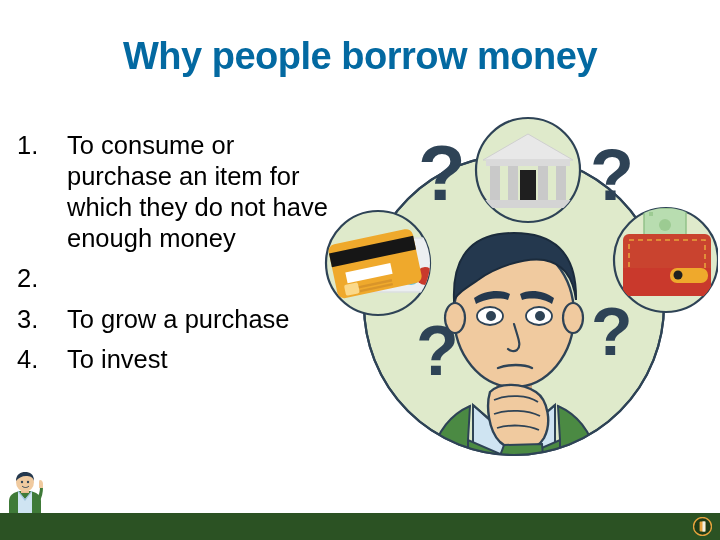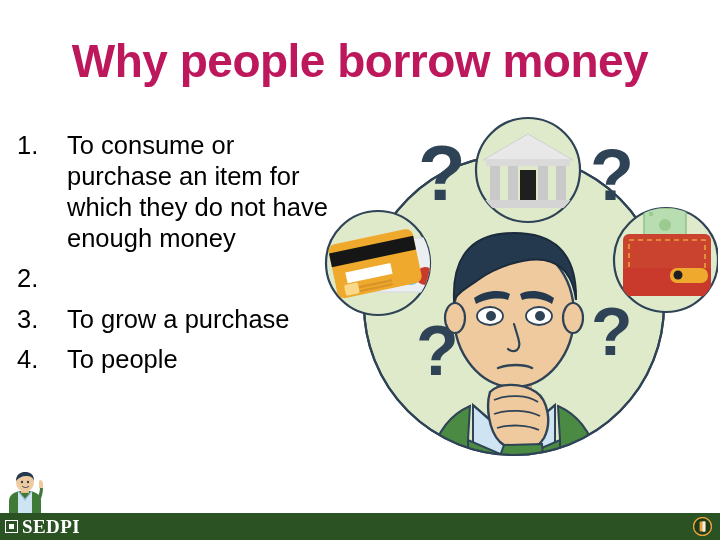--- a/index.html
+++ b/index.html
@@ -19,23 +19,23 @@
     overflow: hidden;
   }
 
   
   .slide-title {
     position: absolute;
     left: 40px;
     top: 36px;
     width: 640px;
     text-align: center;
-    font-size: 46px;
+    font-size: 38px;
     font-weight: bold;
-    color: #be185d;
+    color: #0369a1;
     letter-spacing: -0.5px;
     line-height: 1.1;
   }
 
   
   .body-list {
     position: absolute;
     left: 10px;
     top: 130px;
     width: 330px;
@@ -152,21 +152,21 @@
     </li>
     <li class="list-item">
       <span class="item-number">2.</span>
     </li>
     <li class="list-item">
       <span class="item-number">3.</span>
       <span class="item-text">To grow a purchase</span>
     </li>
     <li class="list-item">
       <span class="item-number">4.</span>
-      <span class="item-text">To people</span>
+      <span class="item-text">To invest</span>
     </li>
   </ol>
 
   <div class="illustration">
     <svg viewBox="0 0 400 390" xmlns="http://www.w3.org/2000/svg">
       <defs>
         <clipPath id="bigCircleClip">
           <circle cx="196" cy="205" r="150"></circle>
         </clipPath>
         <clipPath id="bankCircleClip">
@@ -315,24 +315,20 @@
       <circle cx="24" cy="11" r="1.2" fill="#2e4356"></circle>
 
       <path d="M18 15 C20 17 23 17 25 15" fill="none" stroke="#2e4356" stroke-width="1"></path>
 
       <path d="M32 28 C35 25 36 20 36 16 L39 16 C39 21 38 27 35 31 Z" fill="#3f7a38"></path>
       <path d="M36 9 C38 9 39 11 39 13 L39 17 L35 17 L35 13 C35 11 35 9 36 9 Z" fill="#f0ca9f"></path>
     </svg>
   </div>
 
   <div class="footer-bar">
-    <div class="footer-logo">
-      <span class="logo-mark"></span>
-      <span class="logo-text">SEDPI</span>
-    </div>
     <div class="footer-badge">
       <svg viewBox="0 0 19 19" xmlns="http://www.w3.org/2000/svg">
         <circle cx="9.5" cy="9.5" r="9" fill="#1f3d18" stroke="#e8a33d" stroke-width="1.4"></circle>
         <rect x="6.6" y="4.4" width="5.8" height="10.2" rx="1" fill="#e8a33d"></rect>
         <rect x="9.5" y="4.4" width="2.9" height="10.2" fill="#f0f0e4"></rect>
       </svg>
     </div>
   </div>
 
 </div>

